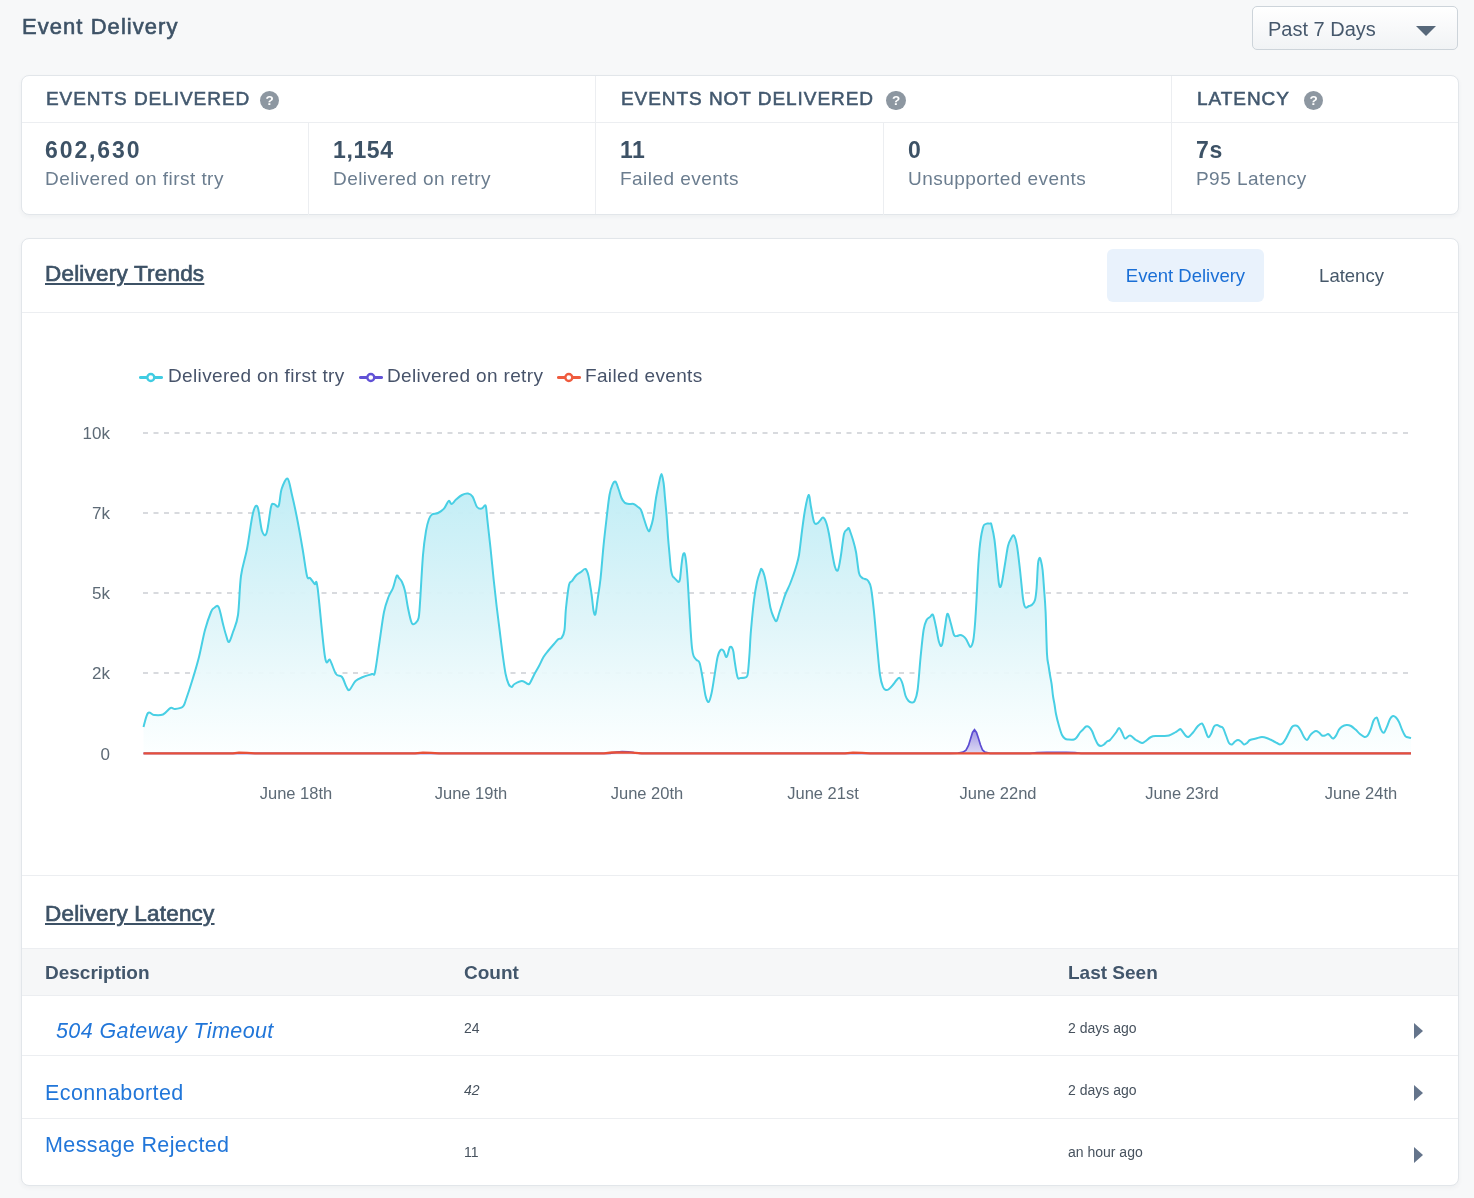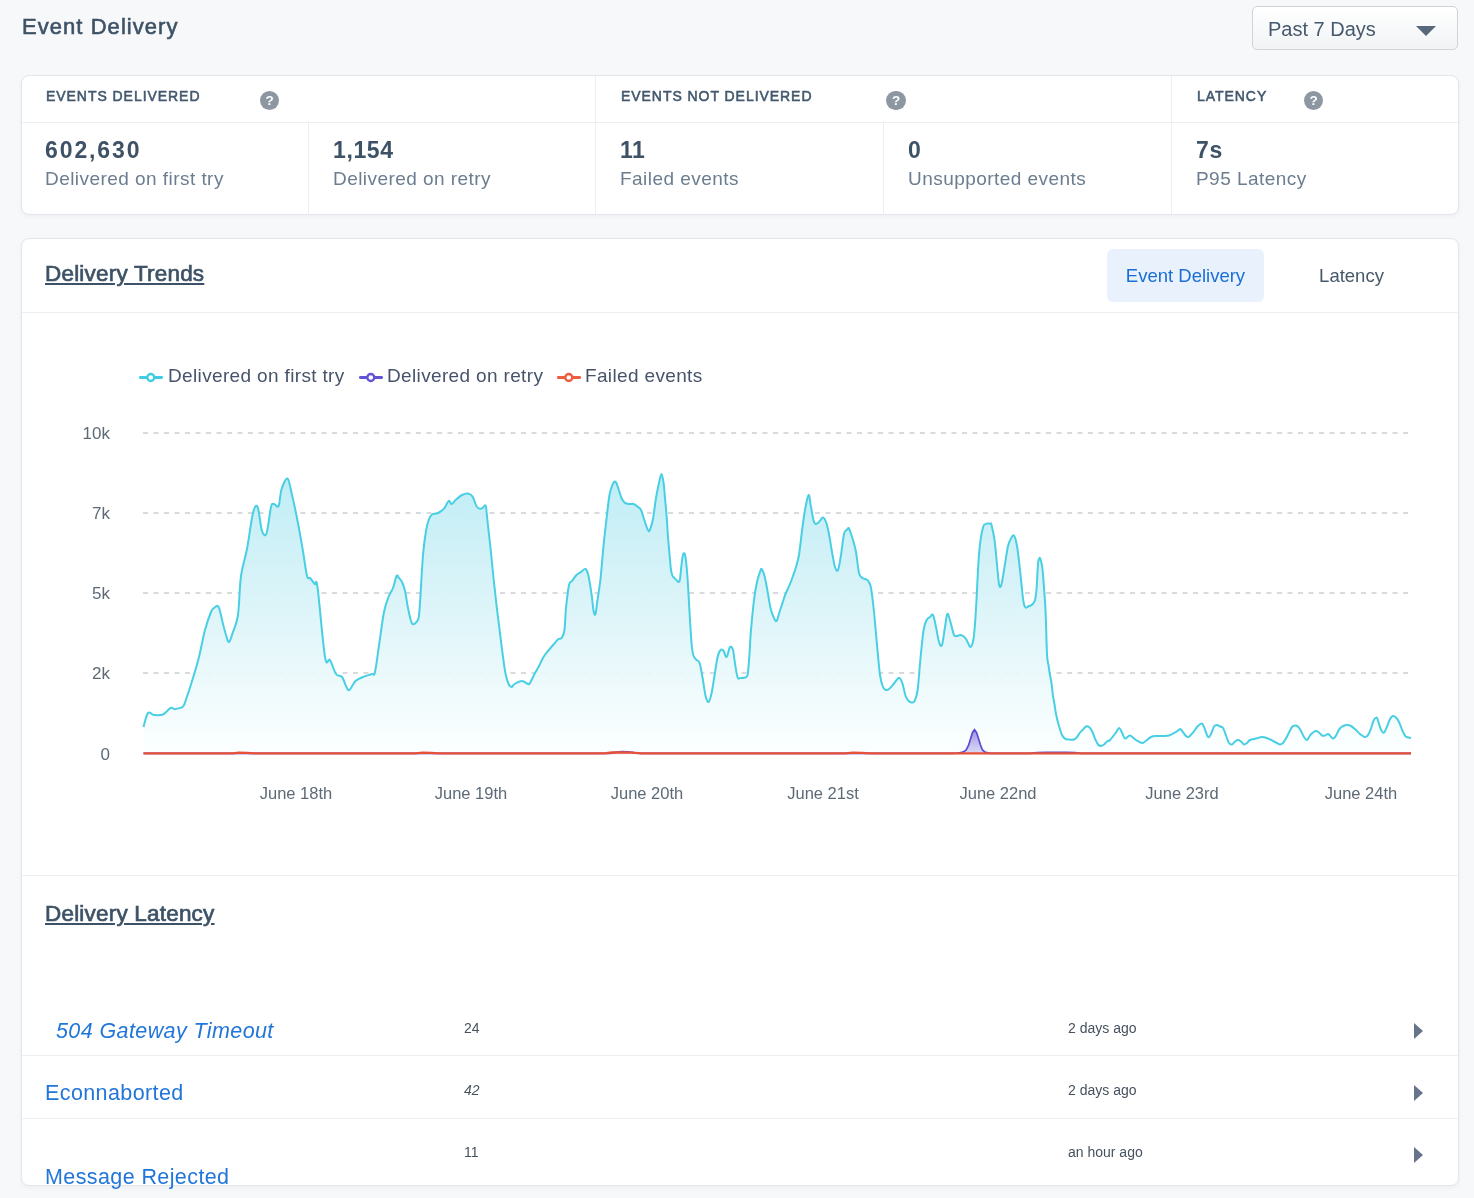--- a/index.html
+++ b/index.html
@@ -1,21 +1,21 @@
 <!DOCTYPE html>
 <html><head>
 <meta charset="utf-8">
 <style>
 * { margin:0; padding:0; box-sizing:border-box; }
 html,body { width:1474px; height:1198px; background:#f7f8f9; font-family:"Liberation Sans", sans-serif; position:relative; overflow:hidden; }
 .abs { position:absolute; }
 .card { position:absolute; background:#fff; border:1px solid #e2e6ea; border-radius:8px; box-shadow:0 2px 4px rgba(60,70,90,0.05); }
 .t { position:absolute; line-height:1; white-space:nowrap; }
 .qicon { position:absolute; width:19.5px; height:19.5px; border-radius:50%; background:#8d97a1; color:#fff; font-size:13.5px; font-weight:bold; text-align:center; line-height:19.5px; letter-spacing:0; }
-.stathead { font-size:14px; font-weight:400; -webkit-text-stroke:0.55px #42586e; letter-spacing:0.95px; color:#42586e; }
+.stathead { font-size:19px; font-weight:400; -webkit-text-stroke:0.55px #42586e; letter-spacing:0.95px; color:#42586e; }
 .statval { font-size:23px; font-weight:bold; color:#3d5266; letter-spacing:0.6px; }
 .statsub { font-size:19px; color:#6b7d8f; letter-spacing:0.45px; }
 .sect { font-size:22.5px; color:#3d5266; font-weight:400; -webkit-text-stroke:0.7px #3d5266; letter-spacing:0.2px;text-decoration:underline; }
 .thead { font-size:19px; font-weight:bold; color:#42566b; }
 .cell { font-size:14px; color:#47525e; }
 .link { font-size:21.5px; color:#2176d9; letter-spacing:0.4px; }
 .arrow { position:absolute; width:0; height:0; border-top:8px solid transparent; border-bottom:8px solid transparent; border-left:9.5px solid #64748b; }
 </style>
 </head>
 <body>
@@ -52,31 +52,36 @@
 </div>
 
 <div class="card" style="left:21px; top:238px; width:1438px; height:948px;">
   <div class="t sect" style="left:23px; top:23.6px;">Delivery Trends</div>
   <div class="abs" style="left:1085px; top:10px; width:157px; height:53px; background:#e9f2fc; border-radius:6px; text-align:center; line-height:53px; font-size:18.5px; color:#1a6fd6;">Event Delivery</div>
   <div class="abs" style="left:1257px; top:10px; width:145px; height:53px; text-align:center; line-height:53px; font-size:18.5px; color:#46586a;">Latency</div>
   <div class="abs" style="left:0; top:73px; width:100%; border-top:1px solid #eceef1;"></div>
   <div class="abs" style="left:0; top:636px; width:100%; border-top:1px solid #eceef1;"></div>
   <div class="t sect" style="left:23px; top:663.5px;">Delivery Latency</div>
 
+  <div class="abs" style="left:0; top:709px; width:100%; height:47.5px; background:#f6f7f8; border-top:1px solid #eceef1; border-bottom:1px solid #eceef1;">
+    <span class="t thead" style="left:23px; top:14.4px;">Description</span>
+    <span class="t thead" style="left:442px; top:14.4px;">Count</span>
+    <span class="t thead" style="left:1046px; top:14.4px;">Last Seen</span>
+  </div>
   <div class="abs" style="left:0; top:815.5px; width:100%; border-top:1px solid #eceef1;"></div>
   <div class="abs" style="left:0; top:879px; width:100%; border-top:1px solid #eceef1;"></div>
   <span class="t link" style="left:34px; top:781.7px;font-style:italic;">504 Gateway Timeout</span>
   <span class="t cell" style="left:442px; top:781.7px;">24</span>
   <span class="t cell" style="left:1046px; top:781.7px;">2 days ago</span>
   <span class="arrow" style="left:1392px; top:783.5px;"></span>
   <span class="t link" style="left:23px; top:843.7px;">Econnaborted</span>
   <span class="t cell" style="left:442px; top:843.7px;font-style:italic;">42</span>
   <span class="t cell" style="left:1046px; top:843.7px;">2 days ago</span>
   <span class="arrow" style="left:1392px; top:845.5px;"></span>
-  <span class="t link" style="left:23px; top:928px;">Message Rejected</span>
+  <span class="t link" style="left:23px; top:896px;">Message Rejected</span>
   <span class="t cell" style="left:442px; top:905.7px;">11</span>
   <span class="t cell" style="left:1046px; top:905.7px;">an hour ago</span>
   <span class="arrow" style="left:1392px; top:907.5px;"></span>
 </div>
 
 <svg class="abs" style="left:139px; top:371.2px;" width="24" height="13" viewBox="0 0 24 13">
     <path d="M1.5 6.5H22.5" stroke="#40cce2" stroke-width="3.1" stroke-linecap="round"></path>
     <circle cx="11.8" cy="6.5" r="3.5" fill="#fff" stroke="#40cce2" stroke-width="2.4"></circle>
   </svg>
 <div class="t" style="left:168px; top:366.2px; font-size:19px; letter-spacing:0.35px; color:#47536a;">Delivered on first try</div>

